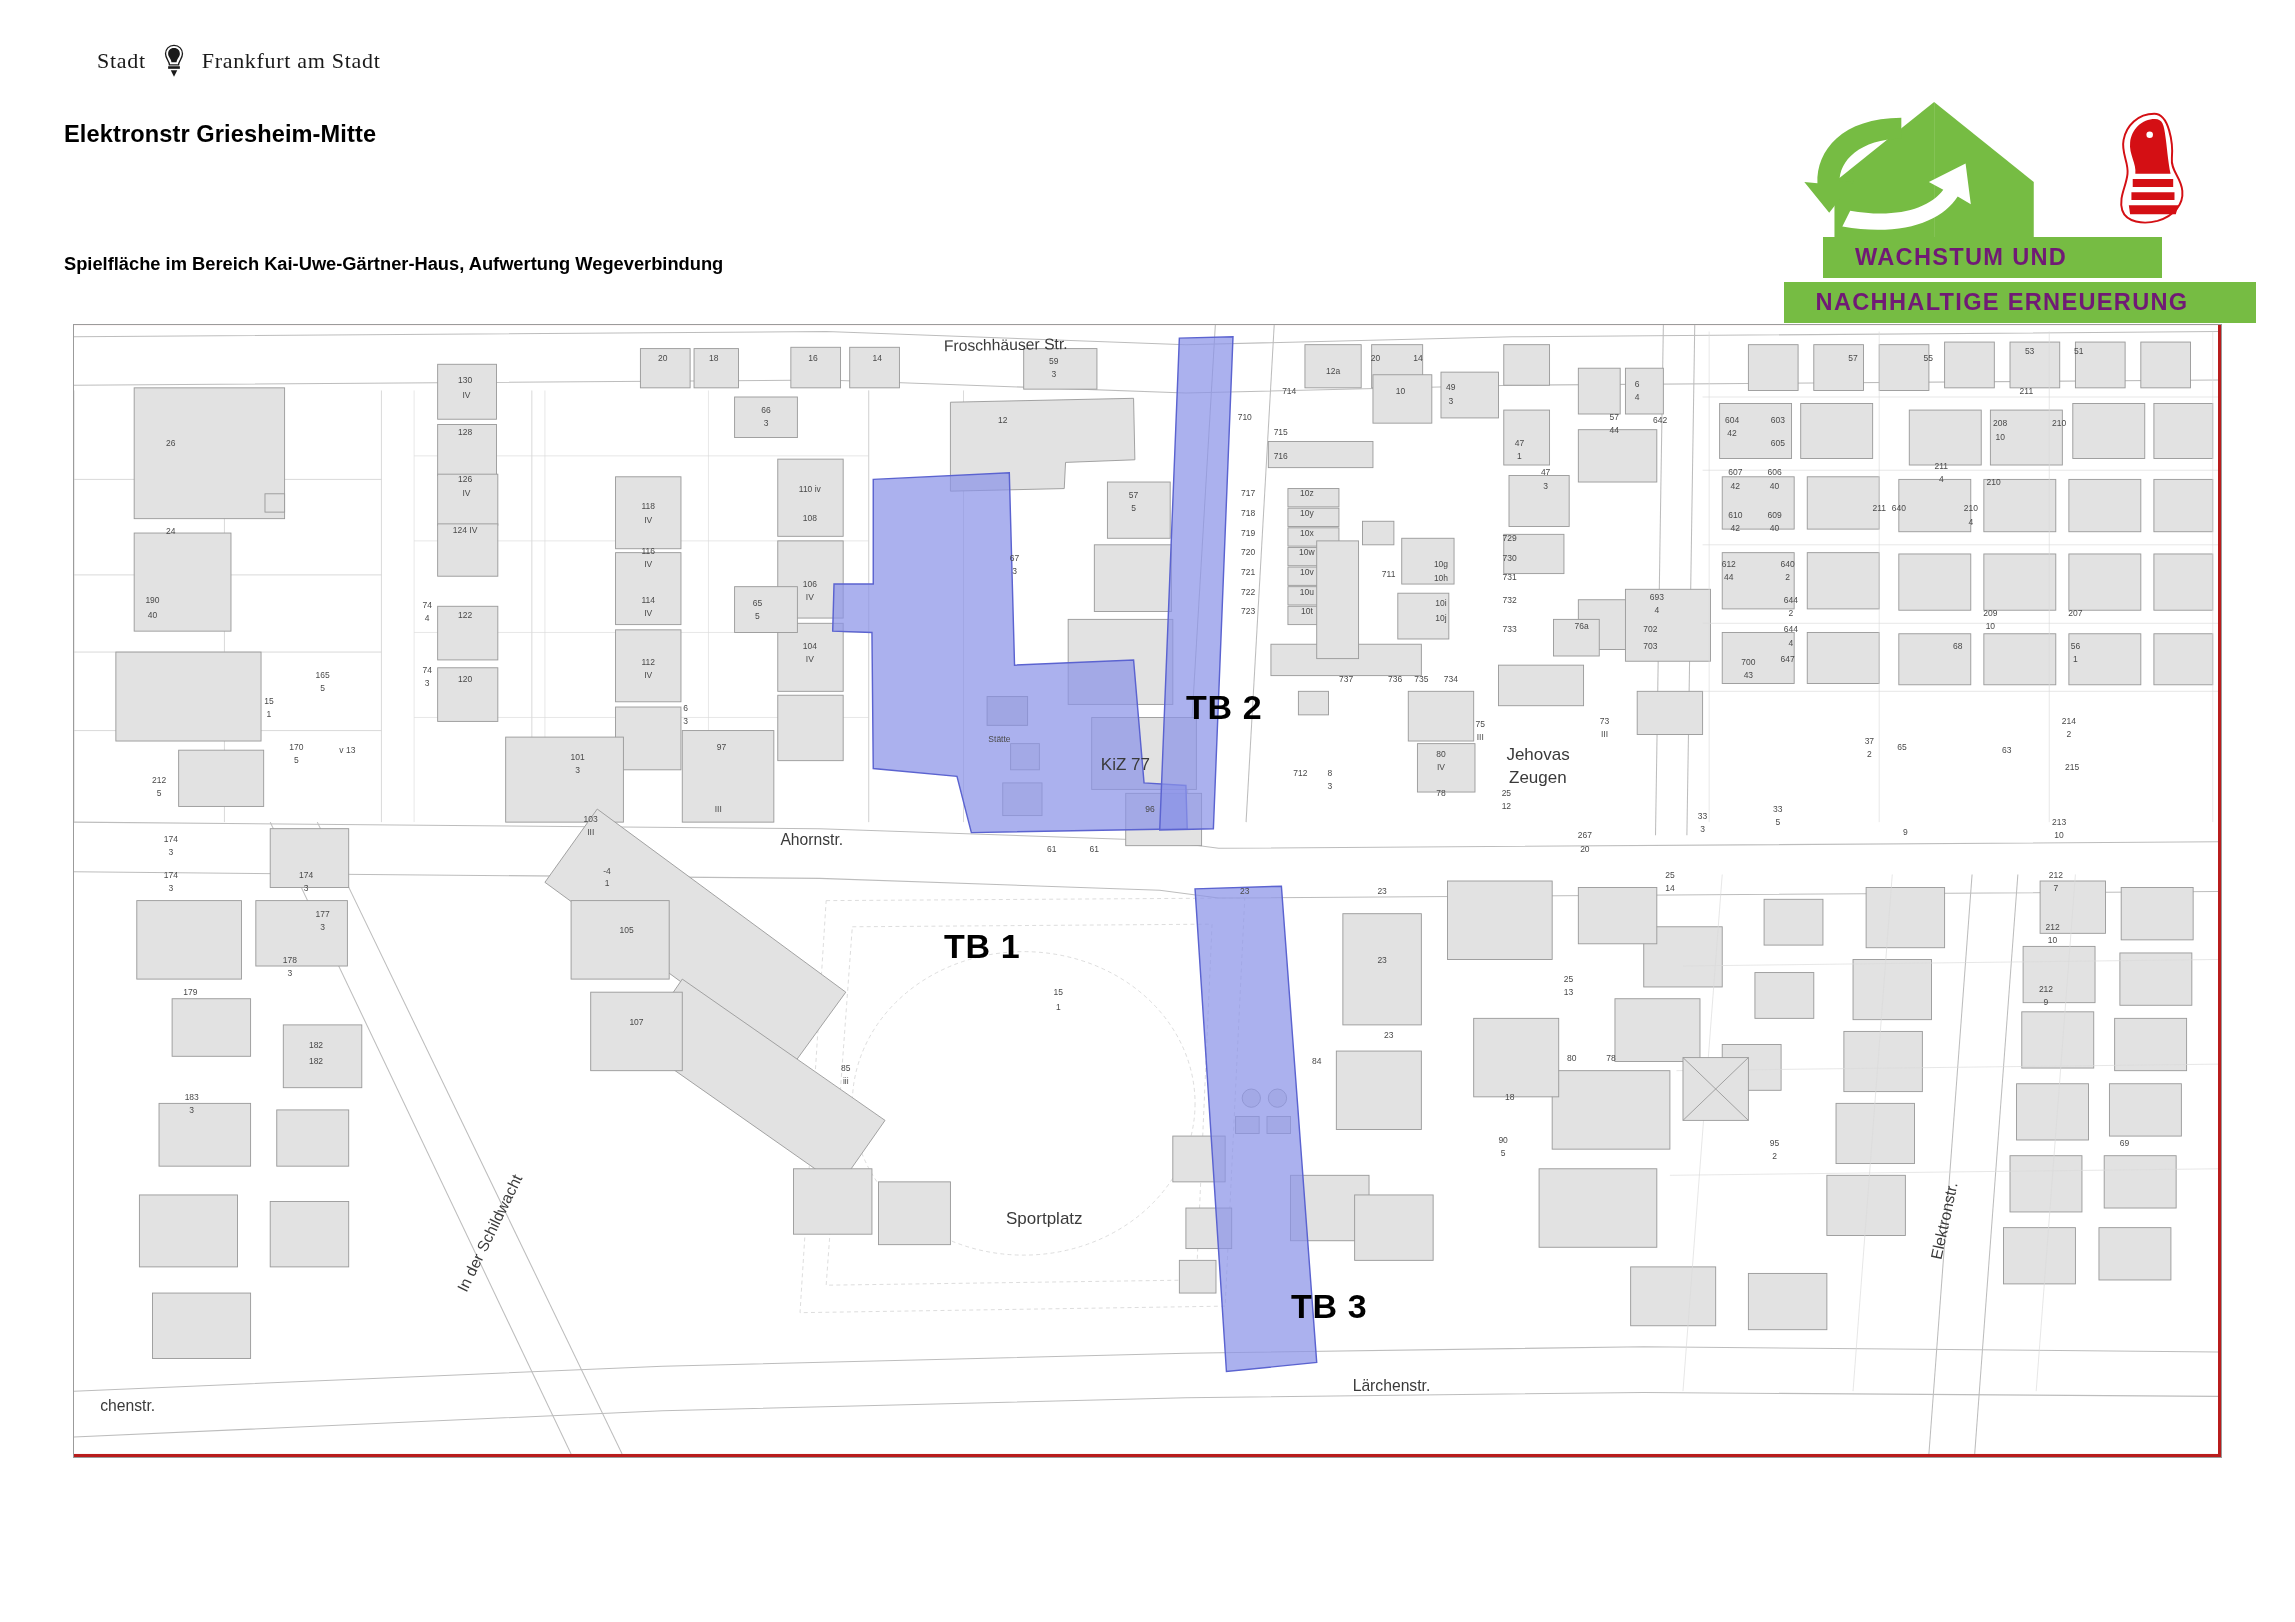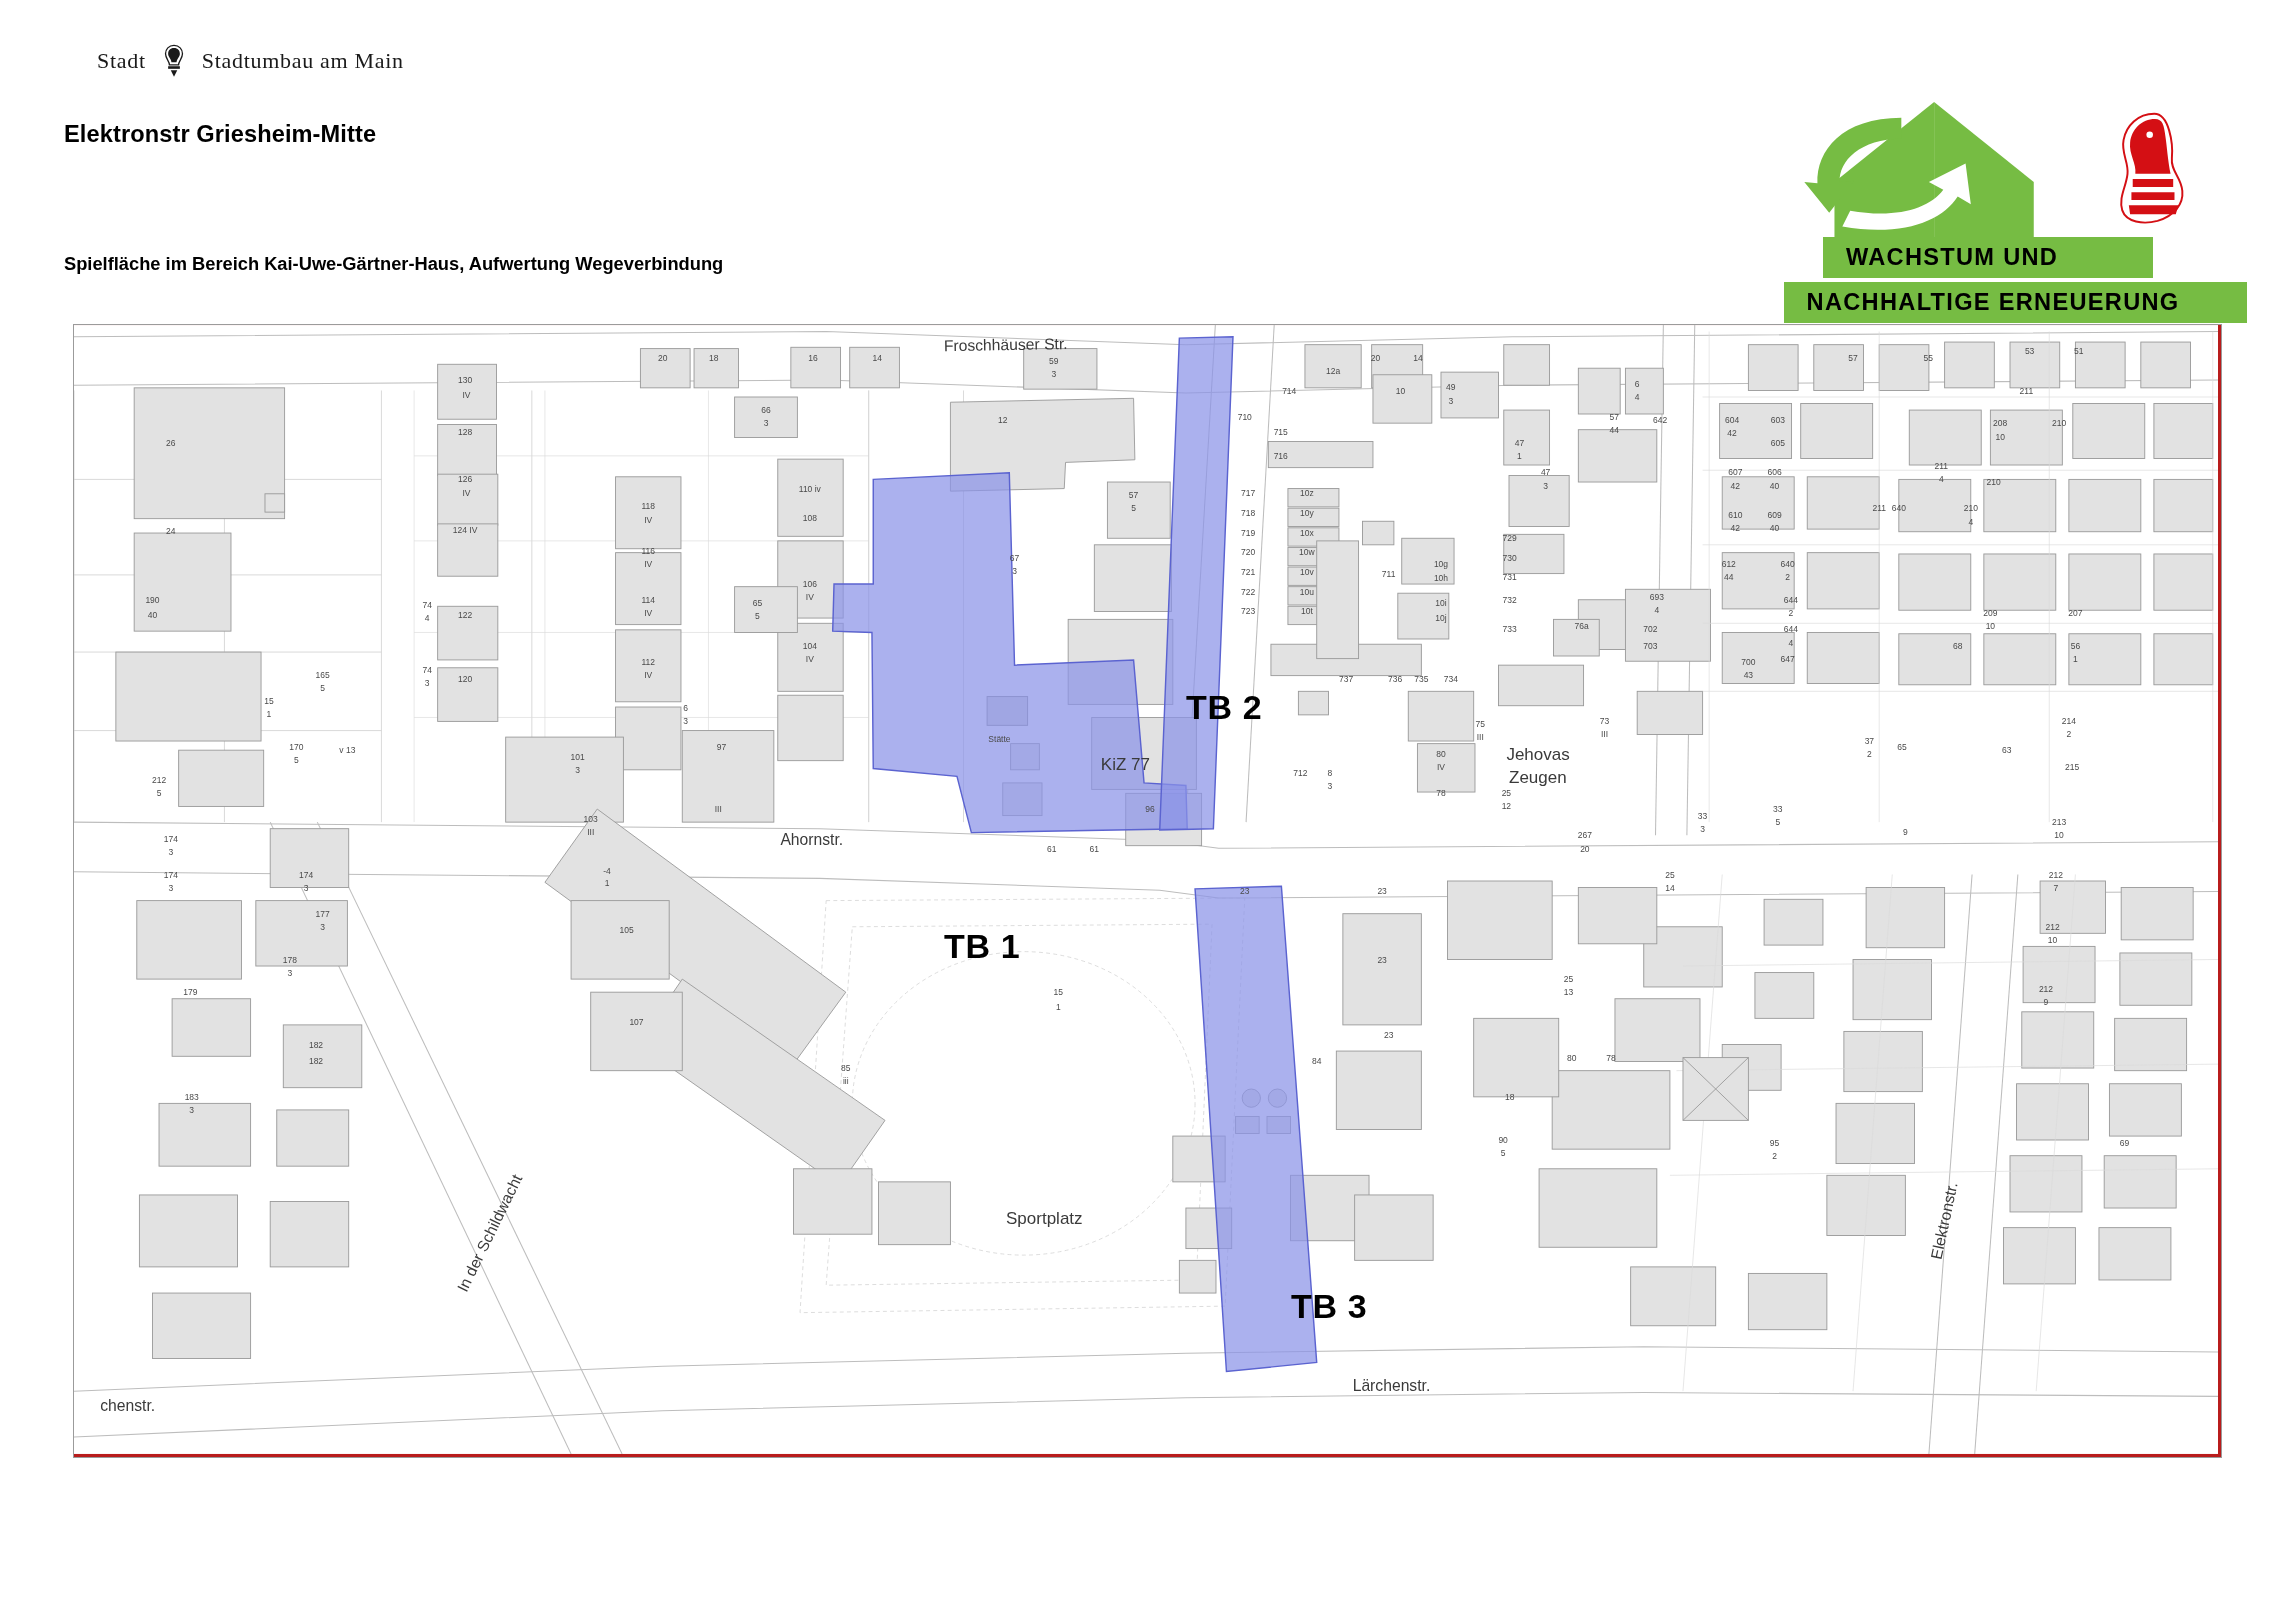--- a/index.html
+++ b/index.html
@@ -84,26 +84,26 @@
   #funding-badge .arrow-house {
     position: absolute;
     left: 39px;
     top: 0px;
     width: 236px;
     height: 164px;
   }
   #funding-badge .hs-bar {
     position: absolute;
     background: #76bc43;
-    color: #000000;
+    color: #701a75;
     font-weight: bold;
     letter-spacing: 1.3px;
     display: flex;
     align-items: center;
-    padding-left: 23px;
+    padding-left: 32px;
     white-space: nowrap;
   }
   #fb-line1 {
     left: 59px; top: 139px; width: 307px; height: 41px;
     font-size: 23.6px;
   }
   #fb-line2 {
     left: 19.6px; top: 184px; width: 440px; height: 41px;
     font-size: 23.6px;
   }
@@ -162,21 +162,21 @@
   <div id="city-logo">
     <span class="txt-left">Stadt</span>
     <span class="crest">
       <svg viewBox="0 0 46 52" width="30" height="34" aria-hidden="true">
         <path d="M23 2 C15 2 10 8 10 15 C10 22 16 26 16 32 L30 32 C30 26 36 22 36 15 C36 8 31 2 23 2 Z" fill="none" stroke="#1a1a1a" stroke-width="2"></path>
         <path d="M23 6 C17 6 14 10 14 15 C14 20 19 23 19 28 L27 28 C27 23 32 20 32 15 C32 10 29 6 23 6 Z" fill="#1a1a1a"></path>
         <path d="M14 34 L32 34 L32 38 L14 38 Z" fill="#1a1a1a"></path>
         <path d="M18 40 L28 40 L23 50 Z" fill="#1a1a1a"></path>
       </svg>
     </span>
-    <span class="txt-right">Stadtumbau am Main</span>
+    <span class="txt-right">Frankfurt am Stadt</span>
   </div>
 
   <div id="subtitle-small">Elektronstr Griesheim-Mitte</div>
   <div id="desc">
     <div>Spielfläche im Bereich Kai-Uwe-Gärtner-Haus, Aufwertung Wegeverbindung</div>
   </div>
 
   <div id="funding-badge">
     <div class="arrow-house">
       <svg viewBox="0 0 360 250" width="236" height="164" aria-hidden="true">

